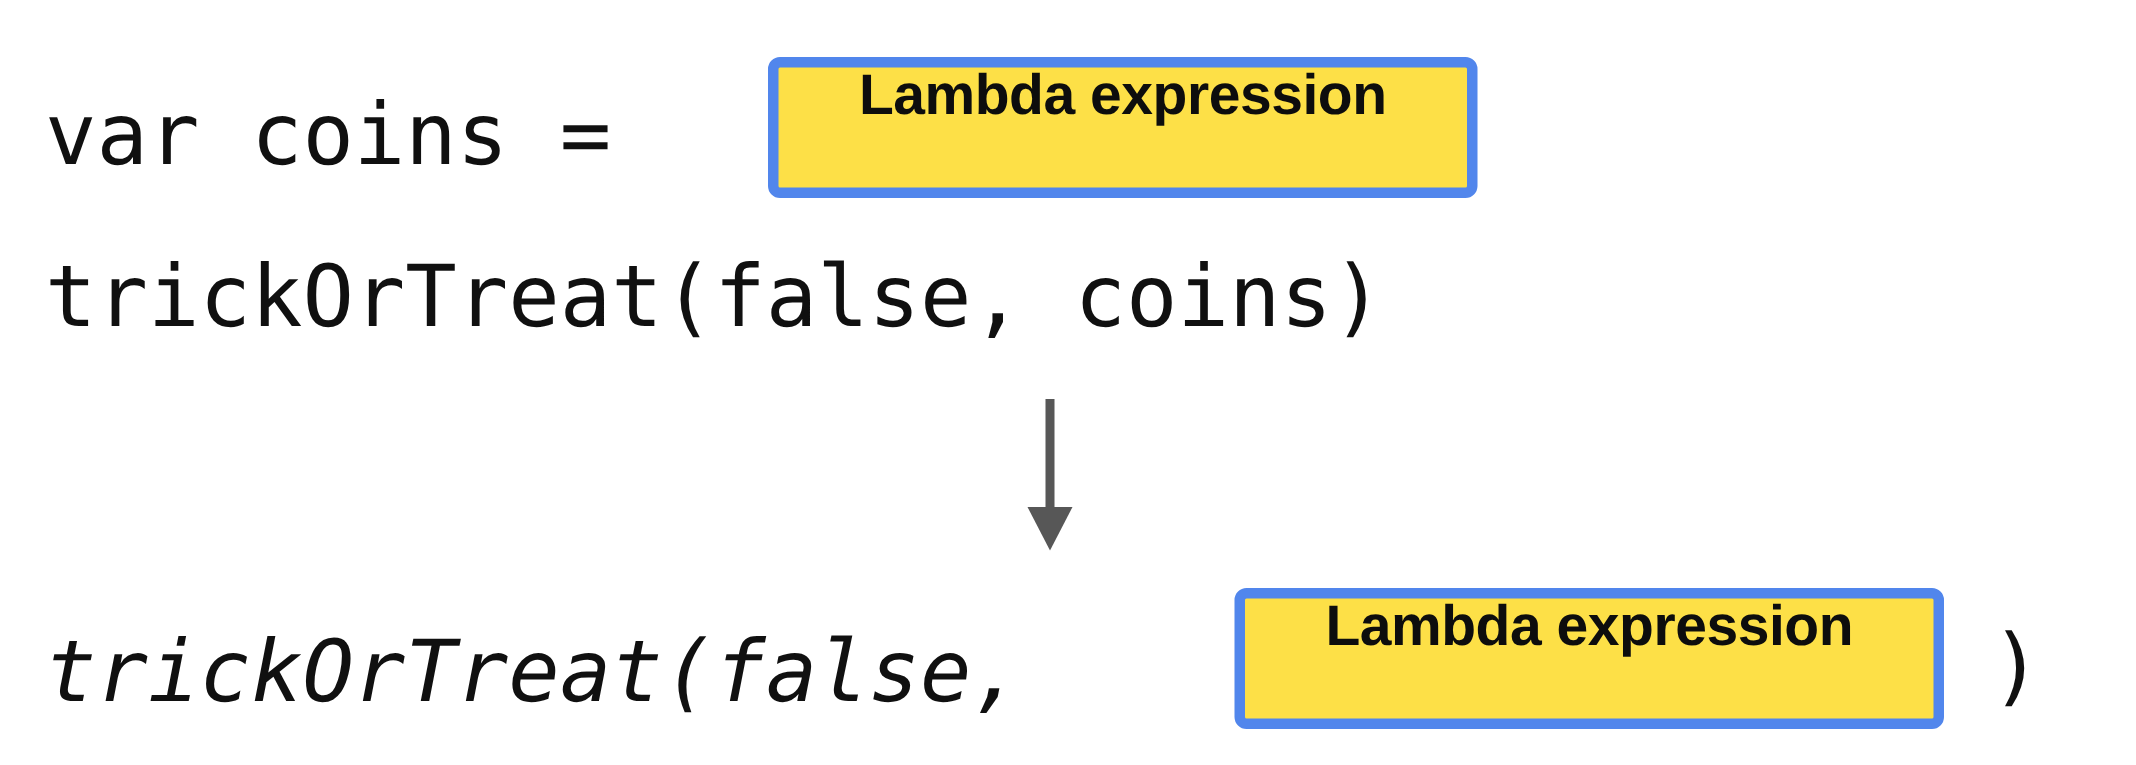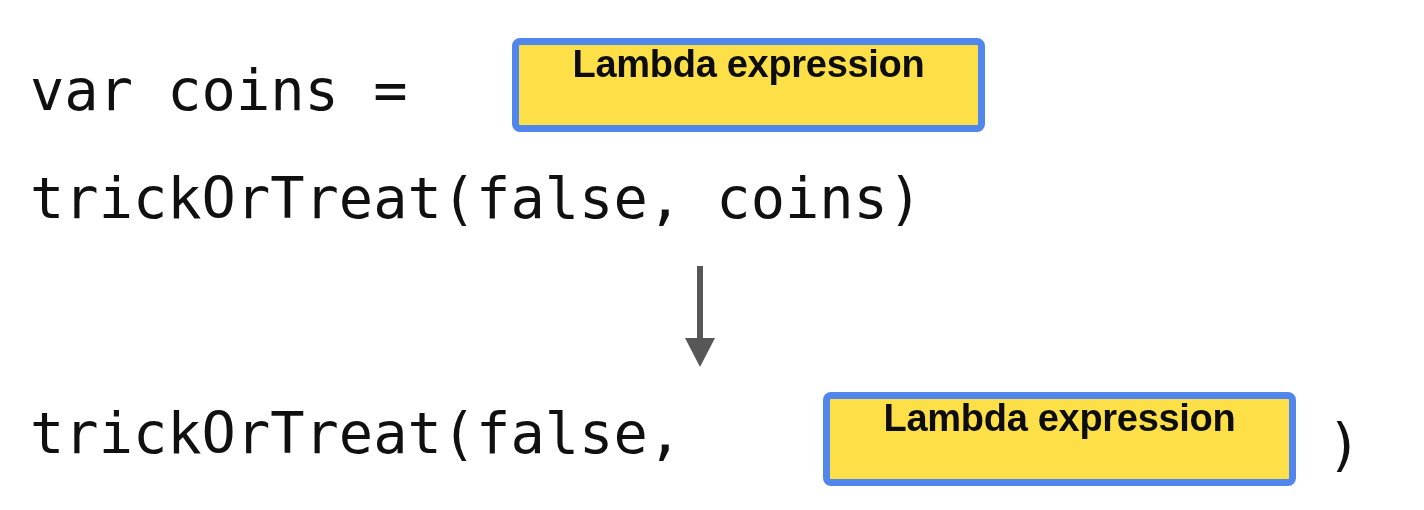--- a/index.html
+++ b/index.html
@@ -30,21 +30,21 @@
     font-size: 57px;
     line-height: 1;
     letter-spacing: 0px;
     color: #101010;
     white-space: pre;
     font-weight: 400;
   }
 
   #line1-code  { left: 30px; top: 62px; }
   #line2-code  { left: 30px; top: 170px; }
-  #line3-code  { left: 30px; top: 405px; }
+  #line3-code  { left: 30px; top: 420px; font-style: italic; }
   #line3-close { left: 1327px; top: 416px; }
 
   
   .chip {
     position: absolute;
     box-sizing: border-box;
     background: #fde047;
     border-style: solid;
     border-width: 7px;
     border-color: #5186ec;

